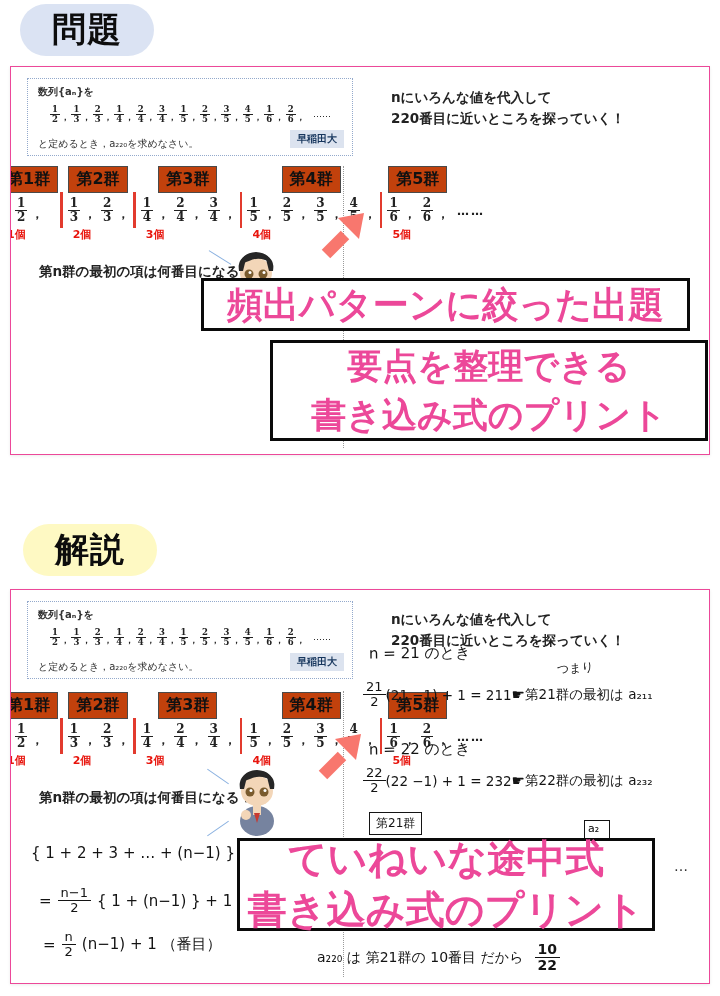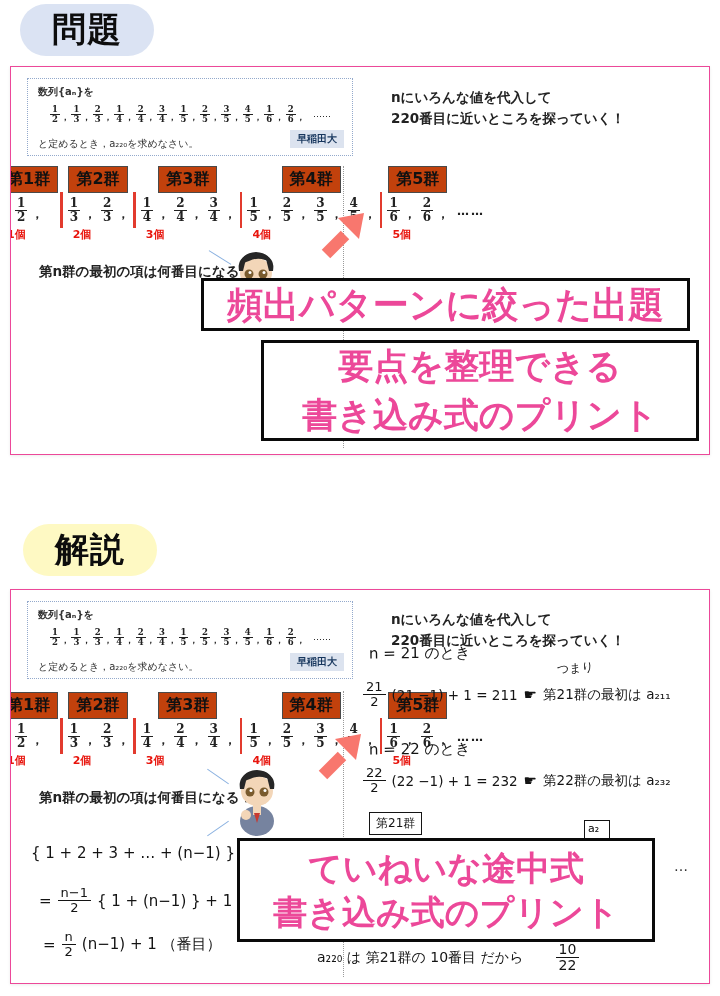--- a/index.html
+++ b/index.html
@@ -72,27 +72,27 @@
   .avatar { position:absolute; width:58px; height:72px; z-index:2; }
   .panel-top .avatar { left:216px; top:180px; }
   .panel-bottom .avatar { left:217px; top:175px; }
   .blueline { position:absolute; width:26px; height:0; border-top:1.5px solid #8ab1e0; }
 
   
   .callout { position:absolute; background:#fff; border:3px solid #0a0a0a; z-index:10;
     display:flex; flex-direction:column; align-items:center; justify-content:center;
     font-weight:bold; color:#ec4899; text-align:center; }
   .callout1 { left:201px; top:278px; width:489px; height:53px; font-size:36px; line-height:1; }
-  .callout2 { left:261px; top:340px; width:438px; height:101px; font-size:35px; line-height:1.38; }
-  .callout3 { left:237px; top:838px; width:418px; height:104px; font-size:34px; line-height:1.3; }
+  .callout2 { left:270px; top:340px; width:438px; height:101px; font-size:35px; line-height:1.38; }
+  .callout3 { left:237px; top:838px; width:418px; height:93px; font-size:39px; line-height:1.3; }
 
   
   .hw { position:absolute; font-family:"DejaVu Sans",sans-serif; color:#141414; white-space:nowrap; }
   .hw-label { font-size:15px; transform:rotate(-0.6deg); }
-  .hw-row { display:flex; align-items:center; gap:6px; font-size:13.5px; }
+  .hw-row { display:flex; align-items:center; gap:0; font-size:13.5px; }
   .hfrac { display:inline-flex; flex-direction:column; align-items:center; line-height:1.1; font-size:13px; }
   .hfrac .num { border-bottom:1.5px solid #141414; padding:0 3px; }
   .hand { font-size:15px; }
   .hw-result { font-size:13.5px; }
   .hw-box { border:1.5px solid #141414; padding:2px 6px; font-size:12px; background:#fff; }
   .hw-box-partial { position:absolute; border:1.5px solid #141414; width:26px; height:26px;
     font-size:11px; padding:1px 3px; background:#fff; z-index:3; overflow:hidden; }
   .hw-sum { font-size:15px; display:flex; align-items:center; gap:6px; }
   .hl { position:relative; }
   .hl::before { content:""; position:absolute; left:-4px; right:-4px; bottom:-2px; height:12px;
@@ -559,21 +559,21 @@
       <span>=</span>
       <span class="hfrac">
           <span class="num">n</span>
           <span class="den">2</span>
         </span>
       <span>(n−1) + 1  （番目）</span>
     </div>
 
     <div class="hw hw-row" style="left:306px; top:352px; font-size:14px;">
       <span>a₂₂₀ は 第21群の 10番目 だから</span>
-      <span class="hfrac hl" style="font-size:14px; margin-left:26px;">
+      <span class="hfrac hl" style="font-size:14px; margin-left:11px;font-weight:bold;">
           <span class="num">10</span>
           <span class="den">22</span>
         </span>
     </div>
   </div>
 
   <div class="callout callout3">
     <div>ていねいな途中式</div>
     <div>書き込み式のプリント</div>
   </div>

